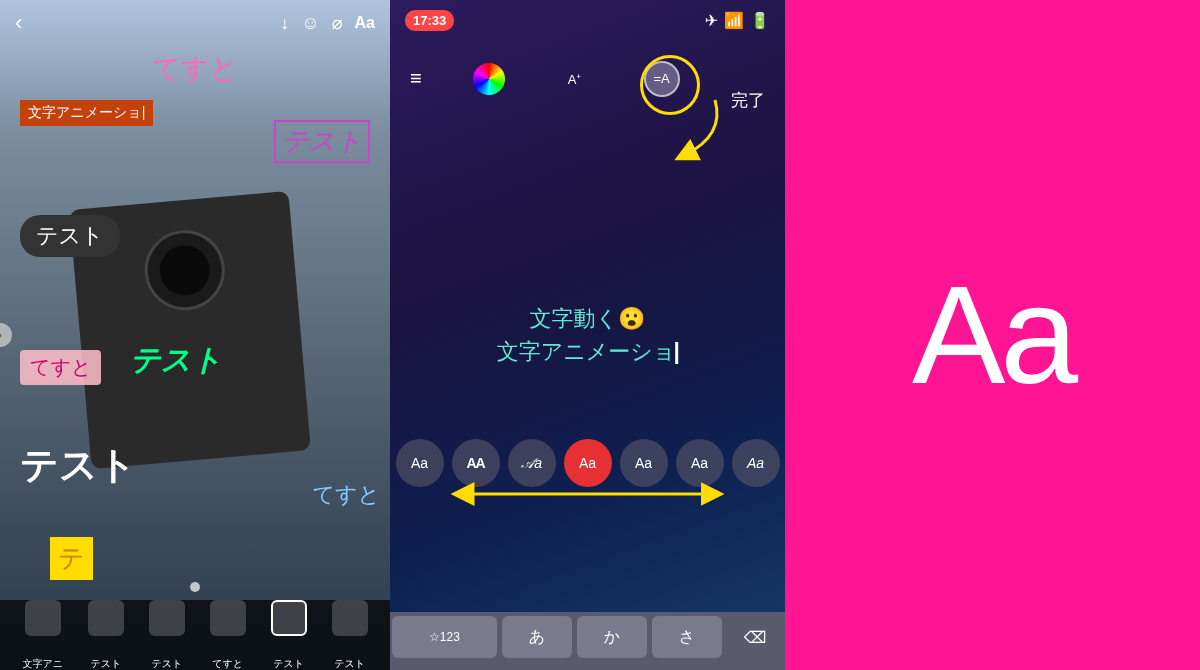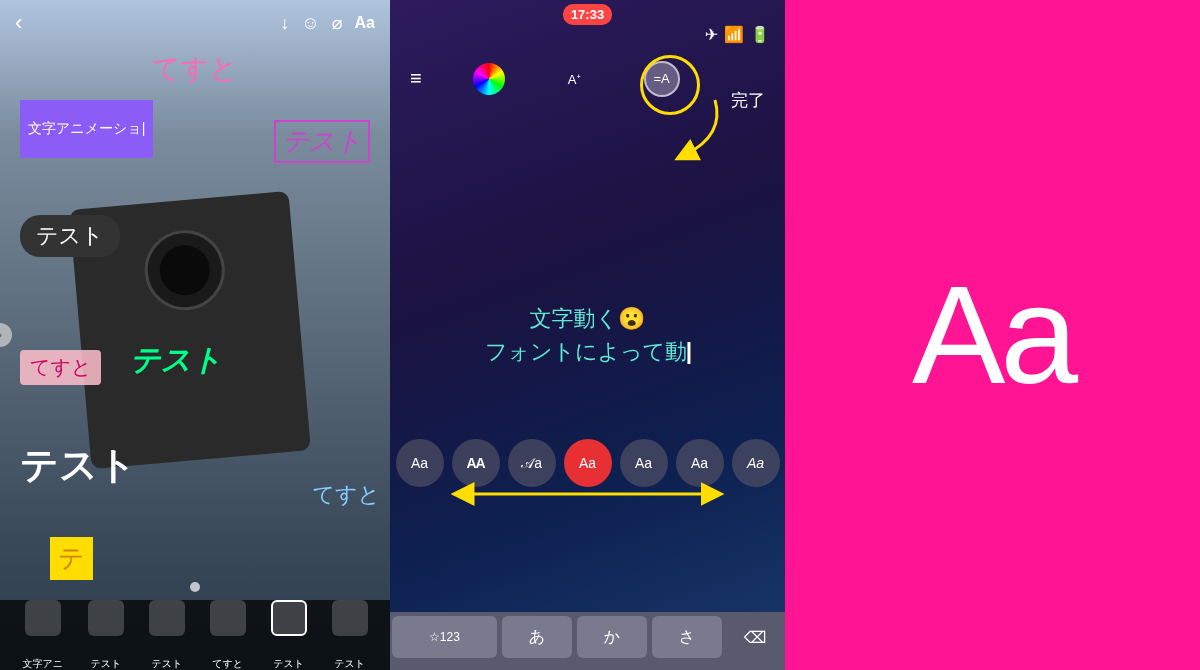--- a/index.html
+++ b/index.html
@@ -111,24 +111,24 @@
       transform: translateX(-50%);
       color: #ff69b4;
       font-size: 28px;
       z-index: 10;
       white-space: nowrap;
     }
     .text-animation-box {
       position: absolute;
       top: 100px;
       left: 20px;
-      background: #8b5cf6;
+      background: #c2410c;
       color: white;
       font-size: 14px;
-      padding: 20px 8px;
+      padding: 4px 8px;
       z-index: 10;
     }
     .text-test-outline {
       position: absolute;
       top: 120px;
       right: 20px;
       color: #cc44cc;
       font-size: 26px;
       font-style: italic;
       border: 2px solid #cc44cc;
@@ -262,23 +262,22 @@
 
     
     .status-bar {
       position: absolute;
       top: 0;
       left: 0;
       right: 0;
       height: 40px;
       display: flex;
       align-items: center;
-      padding: 4px 15px;
+      padding: 16px 15px;
       z-index: 20;
-      flex-direction: column;
     }
     .status-time {
       background: #ff4444;
       color: white;
       font-size: 13px;
       font-weight: bold;
       padding: 3px 8px;
       border-radius: 10px;
     }
     .status-right {
@@ -579,33 +578,33 @@
     <defs>
       <marker id="arrow" markerWidth="8" markerHeight="8" refX="4" refY="4" orient="auto">
         <path d="M0,0 L8,4 L0,8 Z" fill="#ffdd00"></path>
       </marker>
     </defs>
   </svg>
 
   <div class="center-main-text">
     <div>文字動く😮</div>
     <div>
-      <span>フォントによって動</span><span class="cursor-block"></span>
+      <span>文字アニメーショ</span><span class="cursor-block"></span>
     </div>
   </div>
 
   <div class="font-selector">
     <div class="font-btn">
         <span>Aa</span>
       </div>
     <div class="font-btn">
         <span style="font-weight:bold;letter-spacing:-1px;">AA</span>
       </div>
     <div class="font-btn">
-        <span style="">𝒜a</span>
+        <span style="font-style:italic;">𝒜a</span>
       </div>
     <div class="font-btn font-btn-active">
         <span>Aa</span>
       </div>
     <div class="font-btn">
         <span style="font-weight:300;">Aa</span>
       </div>
     <div class="font-btn">
         <span>Aa</span>
       </div>

